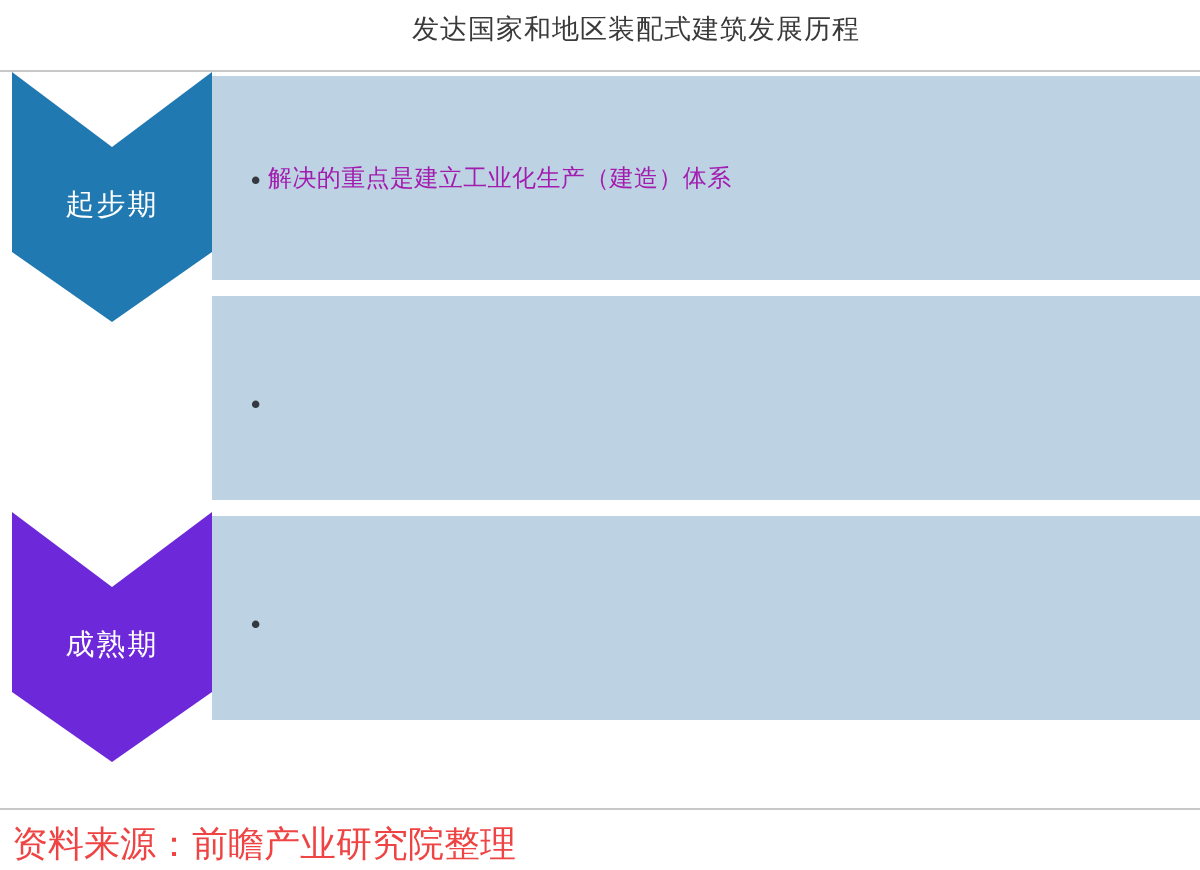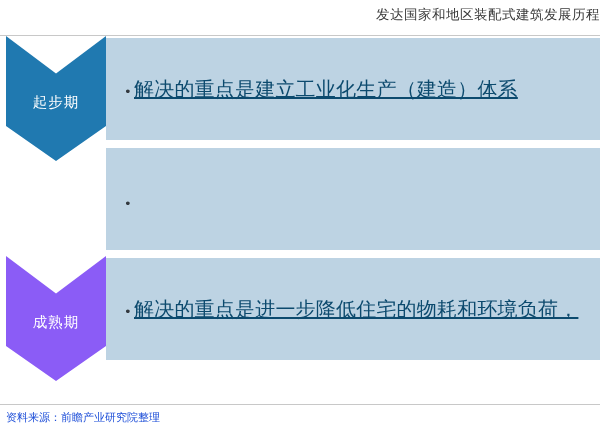--- a/index.html
+++ b/index.html
@@ -13,21 +13,21 @@
     font-family: "DejaVu Sans", "Liberation Sans", sans-serif;
     overflow: hidden;
     position: relative;
   }
 
   
   .title-bar {
     height: 30px;
     display: flex;
     align-items: center;
-    justify-content: flex-end;
+    justify-content: center;
     margin-left: 36px;
   }
   .title-text {
     font-size: 13.5px;
     color: #3a3a3a;
     letter-spacing: 0.5px;
     white-space: nowrap;
   }
 
   
@@ -65,21 +65,21 @@
     top: 57px;
     text-align: center;
     color: #ffffff;
     font-size: 14.5px;
     letter-spacing: 1px;
     white-space: nowrap;
   }
 
   .chev-1 { top: 0px;   background: #2079b0; }
   .chev-2 { top: 110px; background: #3fb5cc; }
-  .chev-3 { top: 220px; background: #8b5cf6; }
+  .chev-3 { top: 220px; background: #6d28d9; }
 
   
   .content-box {
     position: absolute;
     left: 104px;
     width: 496px;
     background: #bdd3e3;
     display: flex;
     align-items: center;
   }
@@ -94,35 +94,34 @@
   }
   .bullet-dot {
     flex: 0 0 auto;
     width: 10px;
     margin-top: 8px;
     color: #33393f;
     font-size: 13px;
     line-height: 1;
   }
   .bullet-text {
-    color: #0c4a6e;
-    font-size: 20px;
+    color: #a21caf;
+    font-size: 12px;
     line-height: 24px;
     letter-spacing: 0.2px;
-    text-decoration: underline;
   }
   .bullet-text .line { display: block; }
 
   
   .footer {
     position: absolute;
     left: 6px;
     top: 410px;
-    font-size: 11px;
-    color: #1d4ed8;
+    font-size: 18px;
+    color: #ef4444;
     white-space: nowrap;
   }
 </style>
 </head>
 <body>
 
 <div class="title-bar">
   <div class="title-text">发达国家和地区装配式建筑发展历程</div>
 </div>
 
@@ -148,21 +147,20 @@
     </div>
   </div>
 
   <div class="chevron chev-3">
     <div class="chevron-label">成熟期</div>
   </div>
   <div class="content-box box-3">
     <div class="bullet-row">
       <span class="bullet-dot">•</span>
       <span class="bullet-text">
-        <span class="line">解决的重点是进一步降低住宅的物耗和环境负荷，</span>
       </span>
     </div>
   </div>
 
 </div>
 
 <div class="rule rule-bottom"></div>
 
 <div class="footer">资料来源：前瞻产业研究院整理</div>
 

